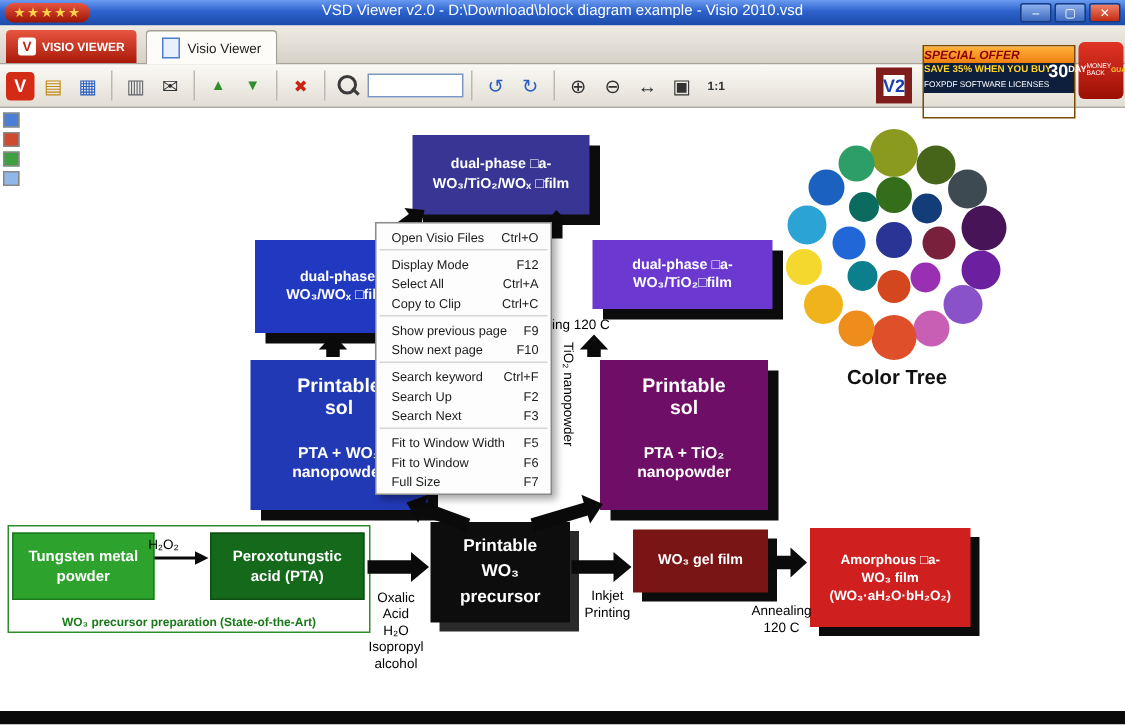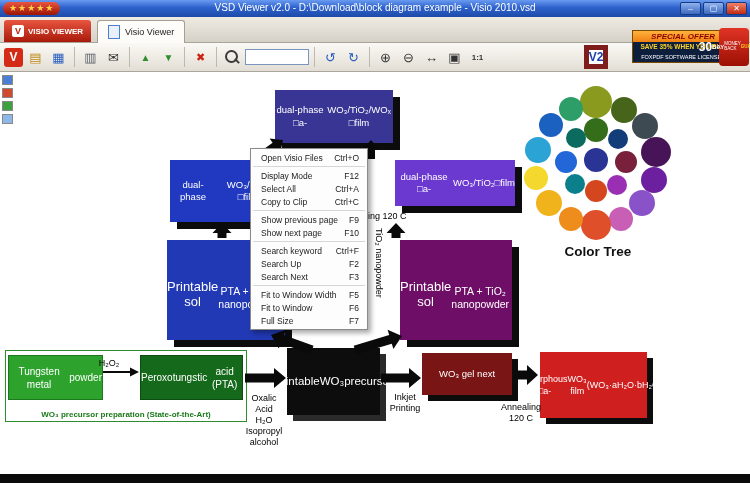--- a/index.html
+++ b/index.html
@@ -47,22 +47,22 @@
   #search-lens{width:9px;height:9px;border:2px solid #3a3a3a;border-radius:50%;
      position:absolute;left:0;top:0;}
   #search-handle{width:6px;height:2px;background:#3a3a3a;position:absolute;left:9px;top:10px;
      transform:rotate(45deg);}
   #search-input{width:64px;height:16px;border:1px solid #7a95c0;font-size:9px;padding:0 3px;
      box-sizing:border-box;background:#fff;}
 
   #v2-logo{position:absolute;right:142px;top:45px;width:24px;height:24px;background:#fff;
     border:5px solid #7f1d1d;display:flex;align-items:center;justify-content:center;
     font-weight:bold;font-size:12px;color:#1a3fae;box-sizing:border-box;}
-  #offer{position:absolute;right:16px;top:30px;width:102px;height:33px;z-index:6;
-    border:1px solid #7a4a00;box-sizing:border-box;text-align:center;}
+  #offer{position:absolute;right:33px;top:30px;width:102px;height:49px;z-index:6;
+    border:1px solid #7a4a00;box-sizing:border-box;}
   #offer-top{background:linear-gradient(#ffb23e,#ef8010);color:#8b0000;font-weight:bold;
     font-style:italic;font-size:8px;line-height:11px;}
   #offer-mid{background:#0e1f3d;color:#ffd428;font-weight:bold;font-size:6.5px;line-height:10px;}
   #offer-bot{background:#0e1f3d;color:#fff;font-size:5.5px;line-height:10px;}
   #badge{position:absolute;right:1px;top:28px;width:30px;height:38px;z-index:6;
     background:linear-gradient(#e03425,#9c0f04);border-radius:4px;color:#fff;
     display:flex;flex-direction:row;align-items:center;justify-content:center;line-height:1.05;}
   #badge .b-num{font-size:12px;font-weight:bold;}
   #badge .b-day{font-size:6px;font-weight:bold;}
   #badge .b-small{font-size:4.5px;}
@@ -71,22 +71,22 @@
   
   #canvas{position:absolute;left:0;top:72px;width:750px;height:402px;background:#fff;overflow:hidden;}
   #statusbar{position:absolute;left:0;top:474px;width:750px;height:9px;background:#0a0a0a;}
   .mini-ic{position:absolute;width:11px;height:10px;border:1px solid #888;box-sizing:border-box;}
   #mini1{left:2px;top:3px;background:#4a7fd4;}
   #mini2{left:2px;top:16px;background:#cf4a2f;}
   #mini3{left:2px;top:29px;background:#3fa03f;}
   #mini4{left:2px;top:42px;background:#8fb8e8;}
 
   
-  .vbox{position:absolute;color:#fff;font-weight:normal;text-align:center;z-index:2;
-    display:flex;flex-direction:row;align-items:center;justify-content:center;
+  .vbox{position:absolute;color:#fff;font-weight:bold;text-align:center;z-index:2;
+    display:flex;flex-direction:column;align-items:center;justify-content:center;
     box-shadow:7px 7px 0 #0c0c0c;font-size:9.5px;line-height:1.3;box-sizing:border-box;}
   #film-top{left:275px;top:18px;width:118px;height:53px;background:#383594;}
   #film-left{left:170px;top:88px;width:110px;height:62px;background:#2139c0;}
   #film-right{left:395px;top:88px;width:120px;height:46px;background:#6b38d0;}
   #sol-left{left:167px;top:168px;width:118px;height:100px;background:#2139b4;justify-content:flex-start;}
   #sol-right{left:400px;top:168px;width:112px;height:100px;background:#6e0e66;justify-content:flex-start;}
   .sol-title{font-size:13px;line-height:1.15;margin-top:10px;}
   .sol-sub{font-size:10.5px;line-height:1.25;margin-top:16px;}
   #box-tungsten{left:8px;top:283px;width:95px;height:45px;background:#2da32d;
      border:1px solid #1c7a1c;box-shadow:none;font-size:10px;}
@@ -248,21 +248,21 @@
   <div class="vbox" id="box-pta">
     <div>Peroxotungstic</div>
     <div>acid (PTA)</div>
   </div>
   <div class="vbox" id="box-precursor">
     <div>Printable</div>
     <div>WO₃</div>
     <div>precursor</div>
   </div>
   <div class="vbox" id="box-gel">
-    <div>WO₃ gel next</div>
+    <div>WO₃ gel film</div>
   </div>
   <div class="vbox" id="box-amorphous">
     <div>Amorphous □a-</div>
     <div>WO₃ film</div>
     <div>(WO₃·aH₂O·bH₂O₂)</div>
   </div>
 
   <div class="dlabel" id="lbl-h2o2">H₂O₂</div>
   <div class="dlabel" id="lbl-oxalic">
     <div>Oxalic</div>

